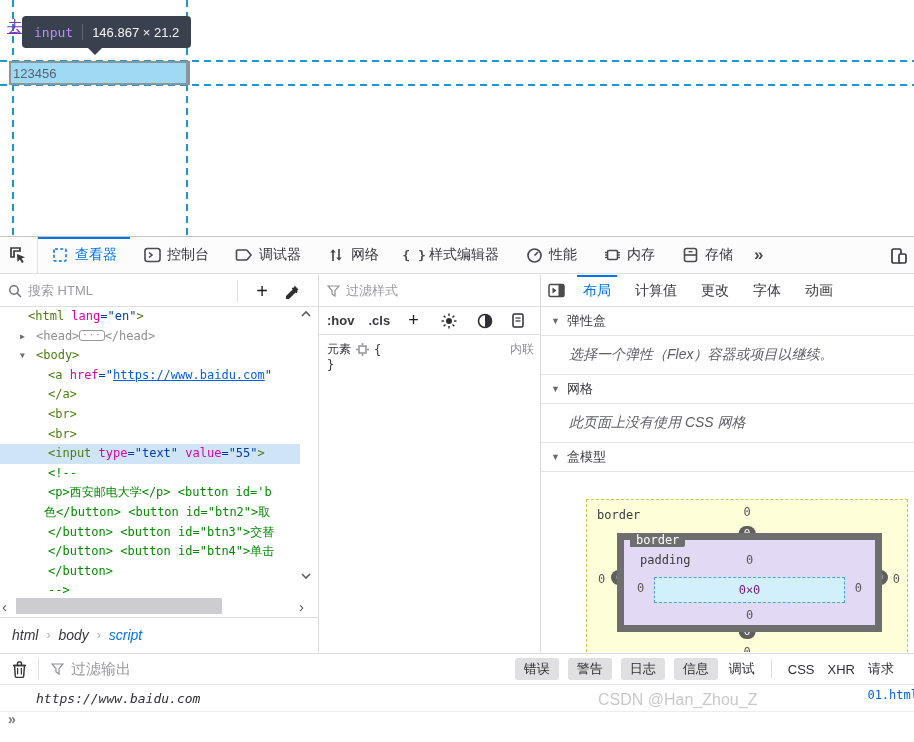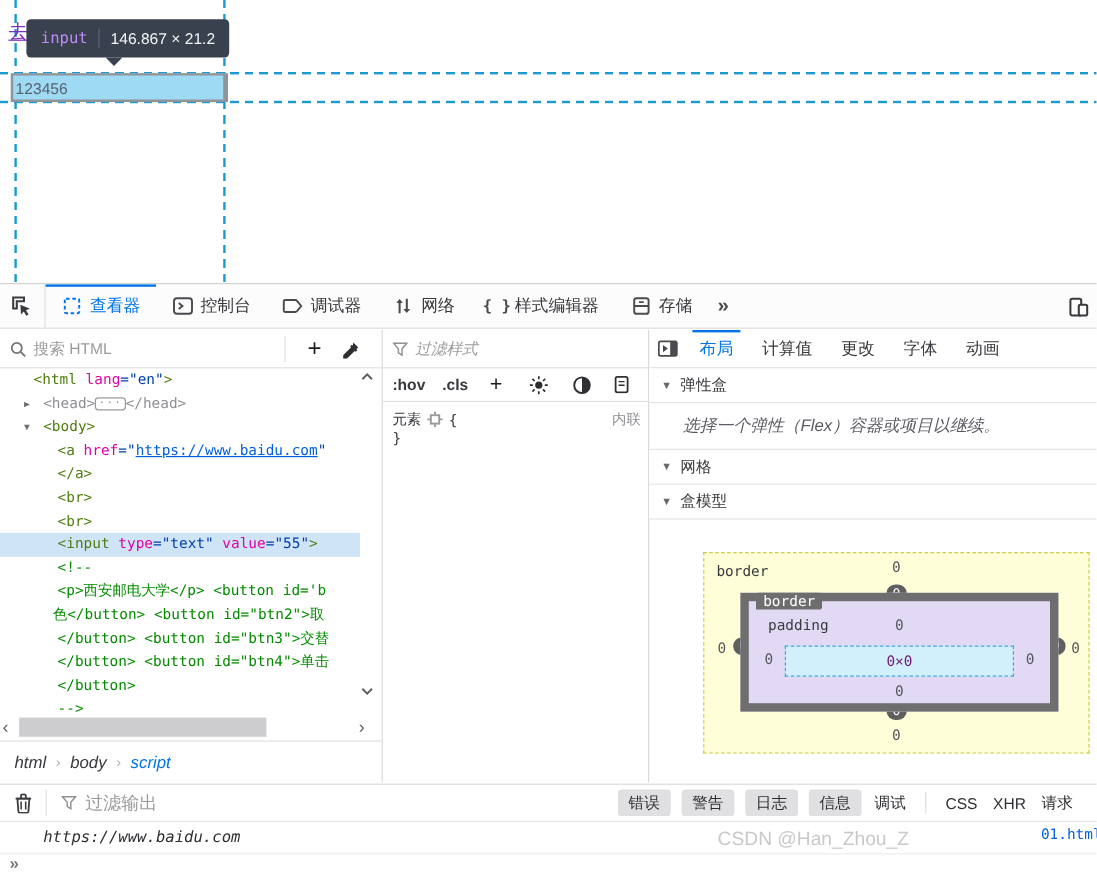--- a/index.html
+++ b/index.html
@@ -80,21 +80,21 @@
   #hScroll .arrR { position:absolute; right:14px; color:#5d5d61; font-size:15px; }
   #breadcrumbBar { position:absolute; left:0; top:342px; width:318px; height:35px; border-top:1px solid #e0e0e1;
     display:flex; align-items:center; gap:8px; padding-left:12px; font-size:14px; background:#fff; }
   #breadcrumbBar .sep { color:#b0b0b4; font-size:12px; }
   #breadcrumbBar .crumb { color:#38383d;font-style:italic; }
   #breadcrumbBar .crumb.active { color:#0074e8; }
 
   
   #rulesCol { position:absolute; left:318px; top:0; width:222px; height:377px; border-left:1px solid #dadade; }
   #ruleFilterRow { height:32px; border-bottom:1px solid #e0e0e1; display:flex; align-items:center; padding-left:8px; }
-  #ruleFilterRow .ph { color:#9b9b9e; font-size:13px; margin-left:6px;font-style:italic; }
+  #ruleFilterRow .ph { color:#9b9b9e; font-size:13px; margin-left:6px; }
   #ruleToolbar { height:28px; border-bottom:1px solid #e0e0e1; display:flex; align-items:center; padding:0 8px; gap:0; }
   #ruleToolbar .txt { font-size:13px; font-weight:bold; color:#38383d; }
   #ruleToolbar .plus { font-size:18px; font-weight:300; color:#1b1b1e; }
   #rulesBody { padding:6px 8px; font-family:"DejaVu Sans Mono",monospace; font-size:12px; color:#38383d; position:relative; }
   #rulesBody .src { position:absolute; right:6px; top:6px; color:#8f8f94; font-family:"Liberation Sans",sans-serif; font-size:12px; }
   #rulesBody .row1 { display:flex; align-items:center; gap:5px; }
 
   
   #layoutCol { position:absolute; left:540px; top:0; width:374px; height:377px; border-left:1px solid #dadade; overflow:hidden; }
   #sideTabs { height:32px; border-bottom:1px solid #e0e0e1; display:flex; align-items:center; }
@@ -220,20 +220,45 @@
             <span>网络</span>
           </div>
           <div class="dt-tab">
             <span class="ticon">
               <span class="ticon-text">{ }</span>
             </span>
             <span>样式编辑器</span>
           </div>
           <div class="dt-tab">
             <span class="ticon">
+              <svg width="17" height="16" viewBox="0 0 17 16">
+                <circle cx="8.5" cy="8.5" r="6.5" fill="none" stroke="currentColor" stroke-width="1.7"></circle>
+                <line x1="8.5" y1="8.5" x2="12" y2="5" stroke="currentColor" stroke-width="1.7"></line>
+              </svg>
+            </span>
+            <span>性能</span>
+          </div>
+          <div class="dt-tab">
+            <span class="ticon">
+              <svg width="17" height="16" viewBox="0 0 17 16">
+                <rect x="3.5" y="3.5" width="10" height="9" rx="1.5" fill="none" stroke="currentColor" stroke-width="1.6"></rect>
+                <g stroke="currentColor" stroke-width="1.3">
+                  <line x1="1" y1="5.5" x2="3.5" y2="5.5"></line>
+                  <line x1="1" y1="8" x2="3.5" y2="8"></line>
+                  <line x1="1" y1="10.5" x2="3.5" y2="10.5"></line>
+                  <line x1="13.5" y1="5.5" x2="16" y2="5.5"></line>
+                  <line x1="13.5" y1="8" x2="16" y2="8"></line>
+                  <line x1="13.5" y1="10.5" x2="16" y2="10.5"></line>
+                </g>
+              </svg>
+            </span>
+            <span>内存</span>
+          </div>
+          <div class="dt-tab">
+            <span class="ticon">
               <svg width="15" height="16" viewBox="0 0 15 16">
                 <rect x="1.5" y="1.5" width="12" height="13" rx="2" fill="none" stroke="currentColor" stroke-width="1.6"></rect>
                 <line x1="1.5" y1="8" x2="13.5" y2="8" stroke="currentColor" stroke-width="1.6"></line>
                 <line x1="5.5" y1="4.7" x2="9.5" y2="4.7" stroke="currentColor" stroke-width="1.4"></line>
               </svg>
             </span>
             <span>存储</span>
           </div>
         </div>
       <div id="tabOverflow">»</div>
@@ -373,20 +398,21 @@
         <div class="acc-header">
           <span class="tri">▼</span>
           <span>弹性盒</span>
         </div>
         <div class="acc-msg">选择一个弹性（Flex）容器或项目以继续。</div>
 
         <div class="acc-header">
           <span class="tri">▼</span>
           <span>网格</span>
         </div>
+        <div class="acc-msg">此页面上没有使用 CSS 网格</div>
 
         <div class="acc-header">
           <span class="tri">▼</span>
           <span>盒模型</span>
         </div>
 
         <div id="bmArea">
           <div id="bmMargin">
             <span id="bmMarginLabel">border</span>
             <span class="bm-val" style="left:50%;top:5px;transform:translateX(-50%)">0</span>

